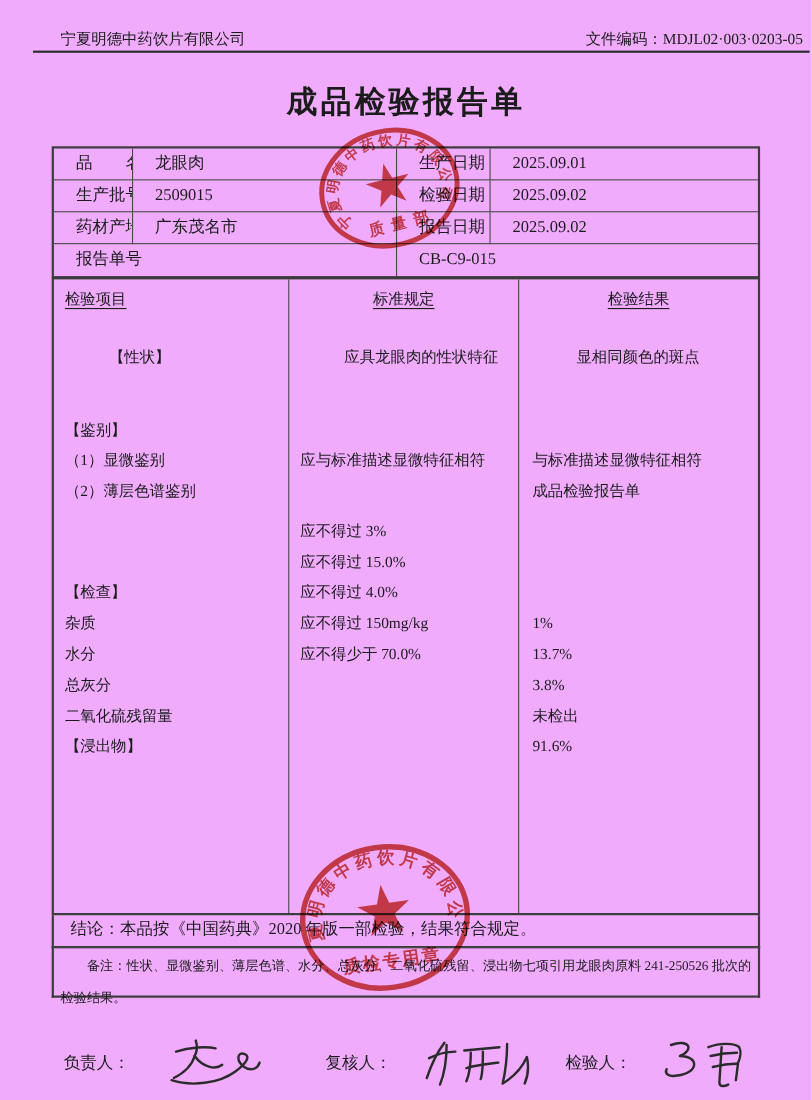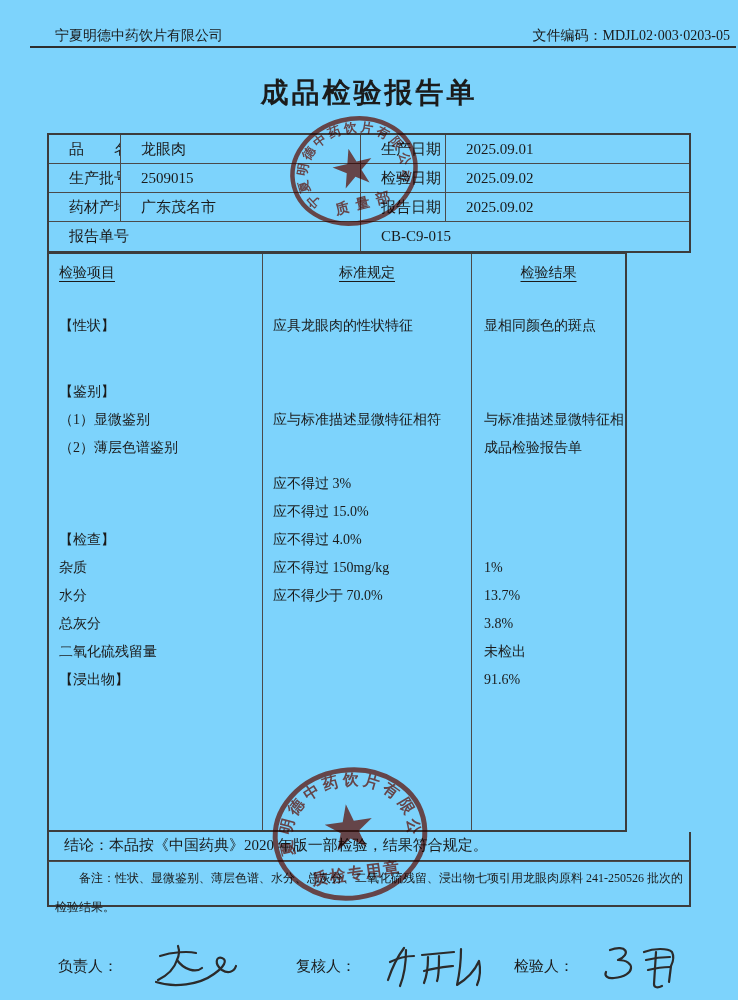--- a/index.html
+++ b/index.html
@@ -1,43 +1,43 @@
 <!DOCTYPE html>
 <html><head>
 <meta charset="utf-8">
 <style>
   * { margin:0; padding:0; box-sizing:border-box; }
   html,body { background:#ffffff; }
   .page {
     position:relative; width:738px; height:1000px; margin:0 auto;
-    background:#7dd3fc; color:#1b1b1b; overflow:hidden;
+    background:#f0abfc; color:#1b1b1b; overflow:hidden;
     font-family:"Liberation Serif","DejaVu Serif",serif;
   }
   
   .tophdr { position:absolute; top:27px; left:55px; right:8px; display:flex; justify-content:space-between; font-size:14px; }
   .hdr-rule { position:absolute; top:46px; left:30px; right:2px; border-bottom:2px solid #2e2e2e; }
   .doc-title { position:absolute; top:74px; left:0; width:100%; text-align:center; font-size:28px; font-weight:bold; letter-spacing:3px; }
 
   
   .info { position:absolute; left:47px; top:133px; width:644px; border:2px solid #3c3c3c; display:grid; grid-template-columns:72px 240px 85px auto; }
   .info .cell { height:29px; line-height:29px; font-size:15px; padding-left:20px; border-right:1px solid #4a4a4a; border-bottom:1px solid #4a4a4a; white-space:pre; overflow:hidden; }
   .info .last { border-right:none; }
   .info .bot { border-bottom:none; }
   .info .span2 { grid-column:span 2; }
 
   
-  .main { position:absolute; left:47px; top:252px; width:580px; height:580px; border:2px solid #3c3c3c; border-bottom:2px solid #3c3c3c; display:flex; font-size:14px; }
+  .main { position:absolute; left:47px; top:252px; width:644px; height:580px; border:2px solid #3c3c3c; border-bottom:2px solid #3c3c3c; display:flex; font-size:14px; }
   .mcol { height:100%; }
   .mcol1 { width:214px; border-right:1px solid #4a4a4a; }
   .mcol2 { width:209px; border-right:1px solid #4a4a4a; }
   .mcol3 { flex:1; }
   .slot { line-height:28px; padding-left:10px; overflow:hidden; }
   .mcol3 .slot { padding-left:12px; }
   .h56 { height:56px; padding-top:5px; }
-  .h32 { height:32px; line-height:32px; }
+  .h32 { height:32px; line-height:32px;margin-left:40px; }
   .h36 { height:36px; }
   .h84 { height:84px; }
   .h8  { height:8px; }
   .h28 { height:28px; }
   .colhead { text-decoration:underline; text-underline-offset:4px; }
   .ctr { text-align:center; padding-left:0 !important; }
 
   
   .conc { position:absolute; left:47px; top:832px; width:644px; height:30px; border:2px solid #3c3c3c; border-top:none; line-height:27px; font-size:15px; padding-left:15px; }
   .remk { position:absolute; left:47px; top:861px; width:644px; height:46px; border:2px solid #3c3c3c; border-top:1px solid #4a4a4a; font-size:12px; line-height:29px; padding:2px 6px 0 6px; text-indent:2em; }

